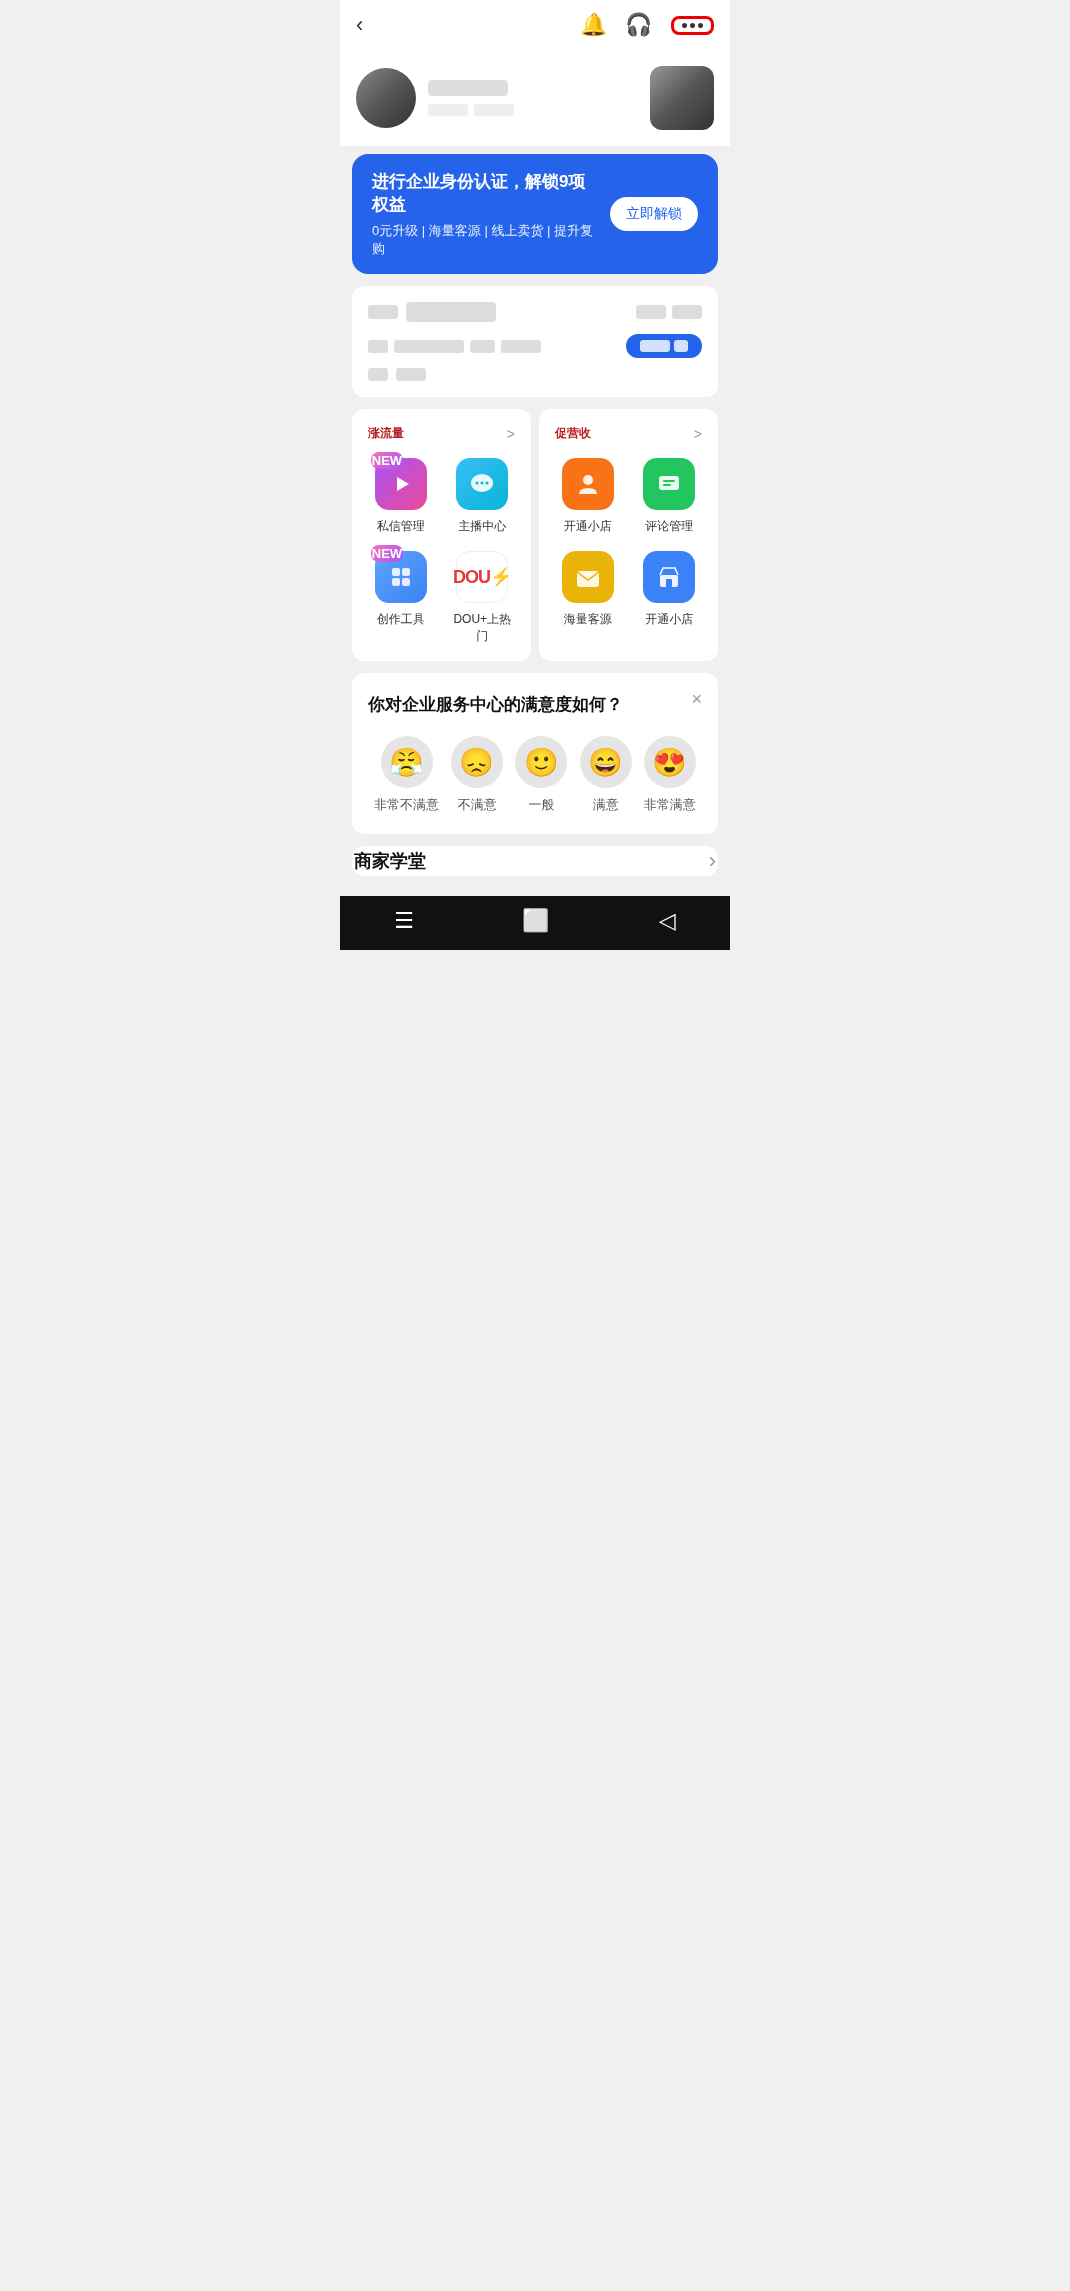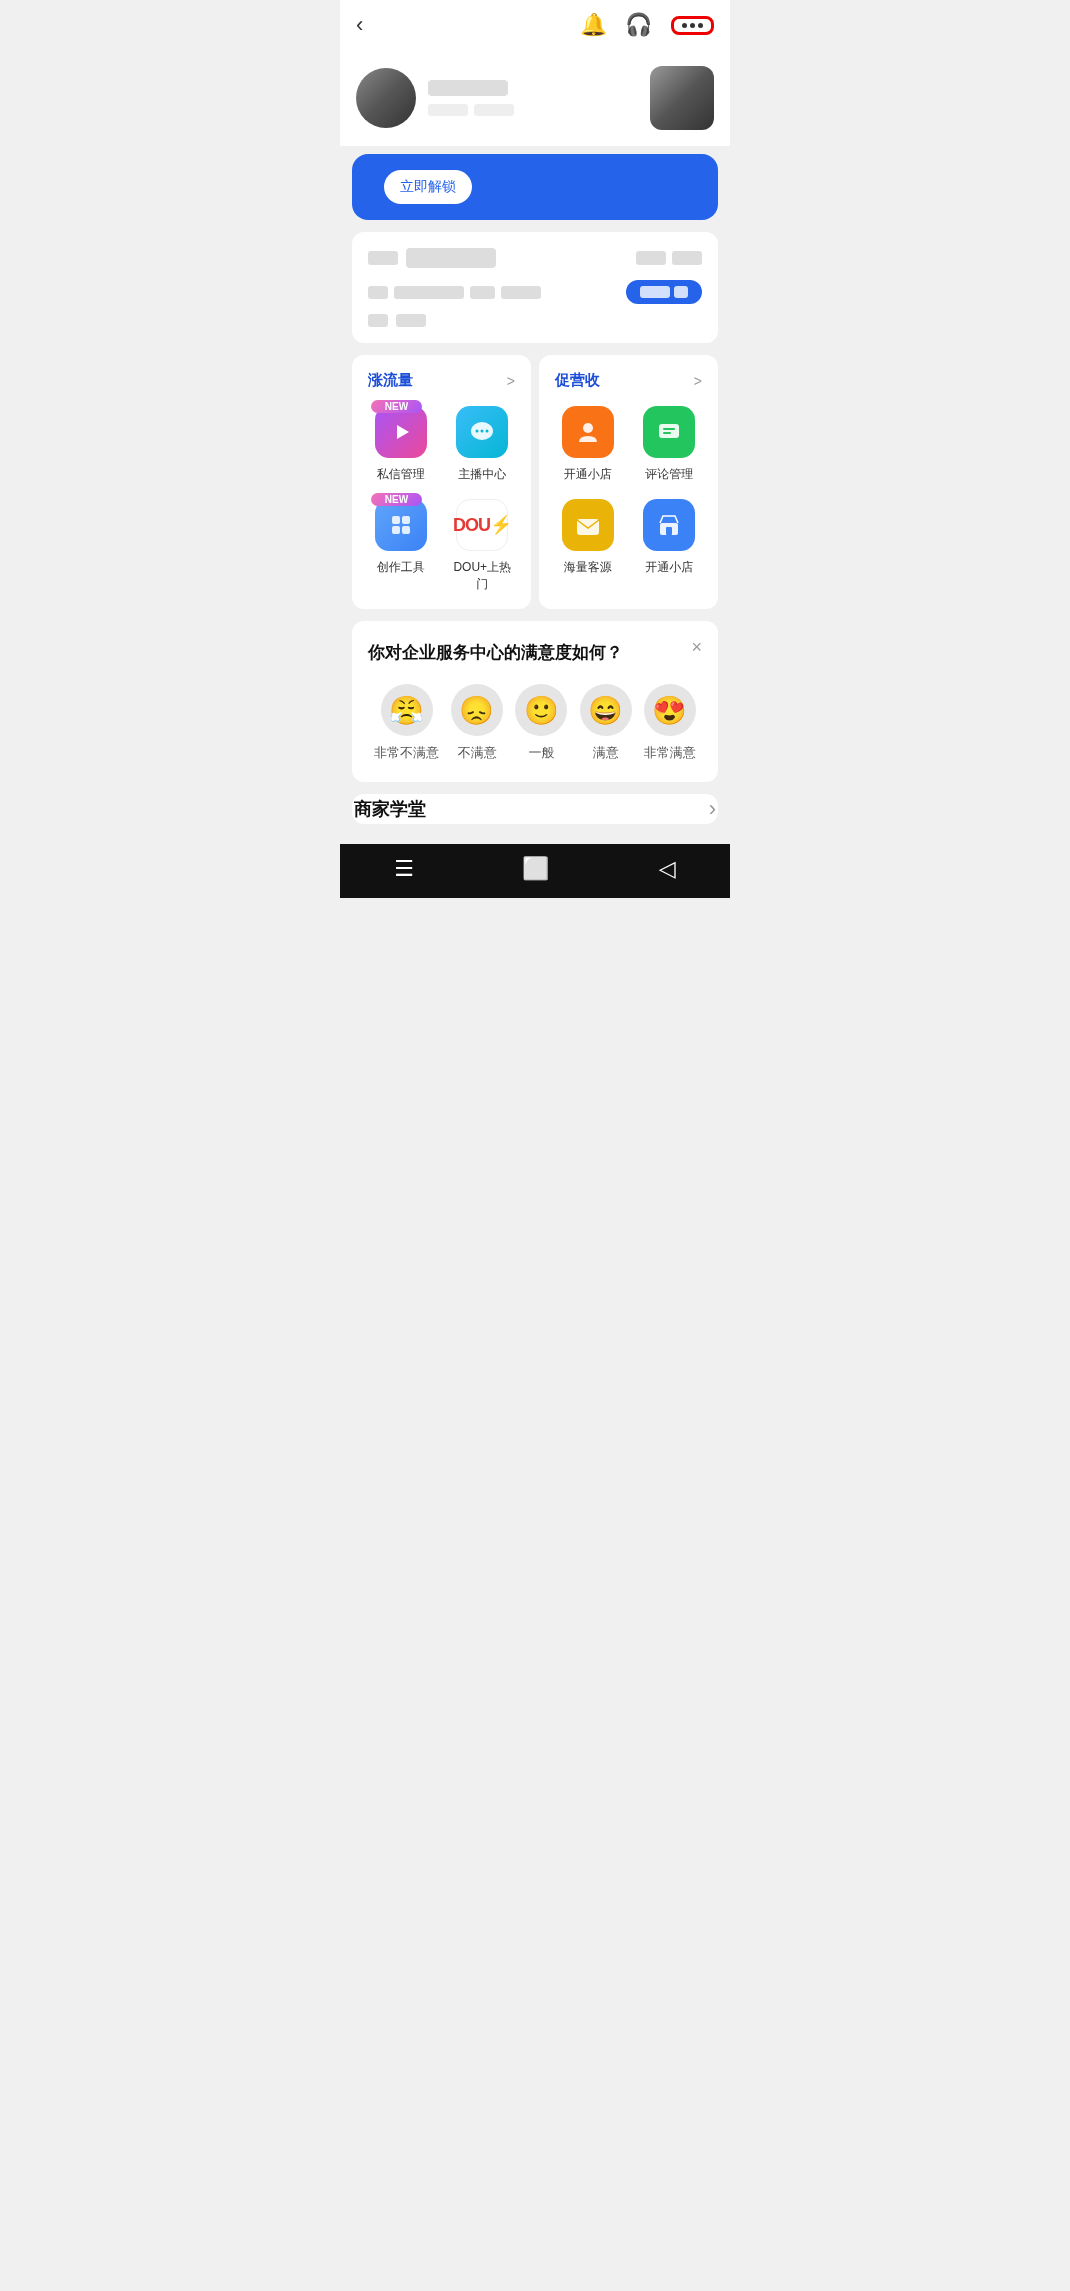--- a/index.html
+++ b/index.html
@@ -143,23 +143,23 @@
       border-radius: 12px;
       padding: 16px;
     }
     .grid-card-header {
       display: flex;
       align-items: center;
       justify-content: space-between;
       margin-bottom: 16px;
     }
     .grid-card-title {
-      font-size: 15px;
+      font-size: 12px;
       font-weight: bold;
-      color: #1d4ed8;
+      color: #b91c1c;
     }
     .chevron-icon { color: #999; font-size: 14px; }
     .grid-icons {
       display: grid;
       grid-template-columns: 1fr 1fr;
       gap: 16px;
     }
     .grid-item {
       display: flex;
       flex-direction: column;
@@ -177,23 +177,23 @@
     .icon-label {
       font-size: 12px;
       color: #333;
       text-align: center;
     }
     .new-badge {
       position: absolute;
       top: -6px; left: -4px;
       background: linear-gradient(135deg, #f472b6, #a855f7);
       color: #fff;
-      font-size: 10px;
+      font-size: 13px;
       font-weight: bold;
-      padding: 1px 14px;
+      padding: 1px 1px;
       border-radius: 8px;
     }
 
     
     .icon-video { background: linear-gradient(135deg, #a855f7, #ec4899); }
     
     .icon-anchor { background: linear-gradient(135deg, #38bdf8, #06b6d4); }
     
     .icon-dm { background: #f97316; }
     
@@ -291,20 +291,24 @@
     <div class="profile-name"></div>
     <div class="profile-tags">
       <div class="profile-tag"></div>
       <div class="profile-tag"></div>
     </div>
   </div>
   <div class="profile-avatar-right"></div>
 </div>
 
 <div class="banner">
+  <div class="banner-text">
+    <div class="banner-title">进行企业身份认证，解锁9项权益</div>
+    <div class="banner-subtitle">0元升级 | 海量客源 | 线上卖货 | 提升复购</div>
+  </div>
   <button class="banner-btn">立即解锁</button>
 </div>
 
 <div class="stats-card">
   <div class="stats-top">
     <div class="stats-label-blurred">
       <div class="stats-blk stats-blk-sm"></div>
       <div style="width:90px;height:20px;background:#ddd;border-radius:4px;"></div>
     </div>
     <div class="stats-right-blk">

